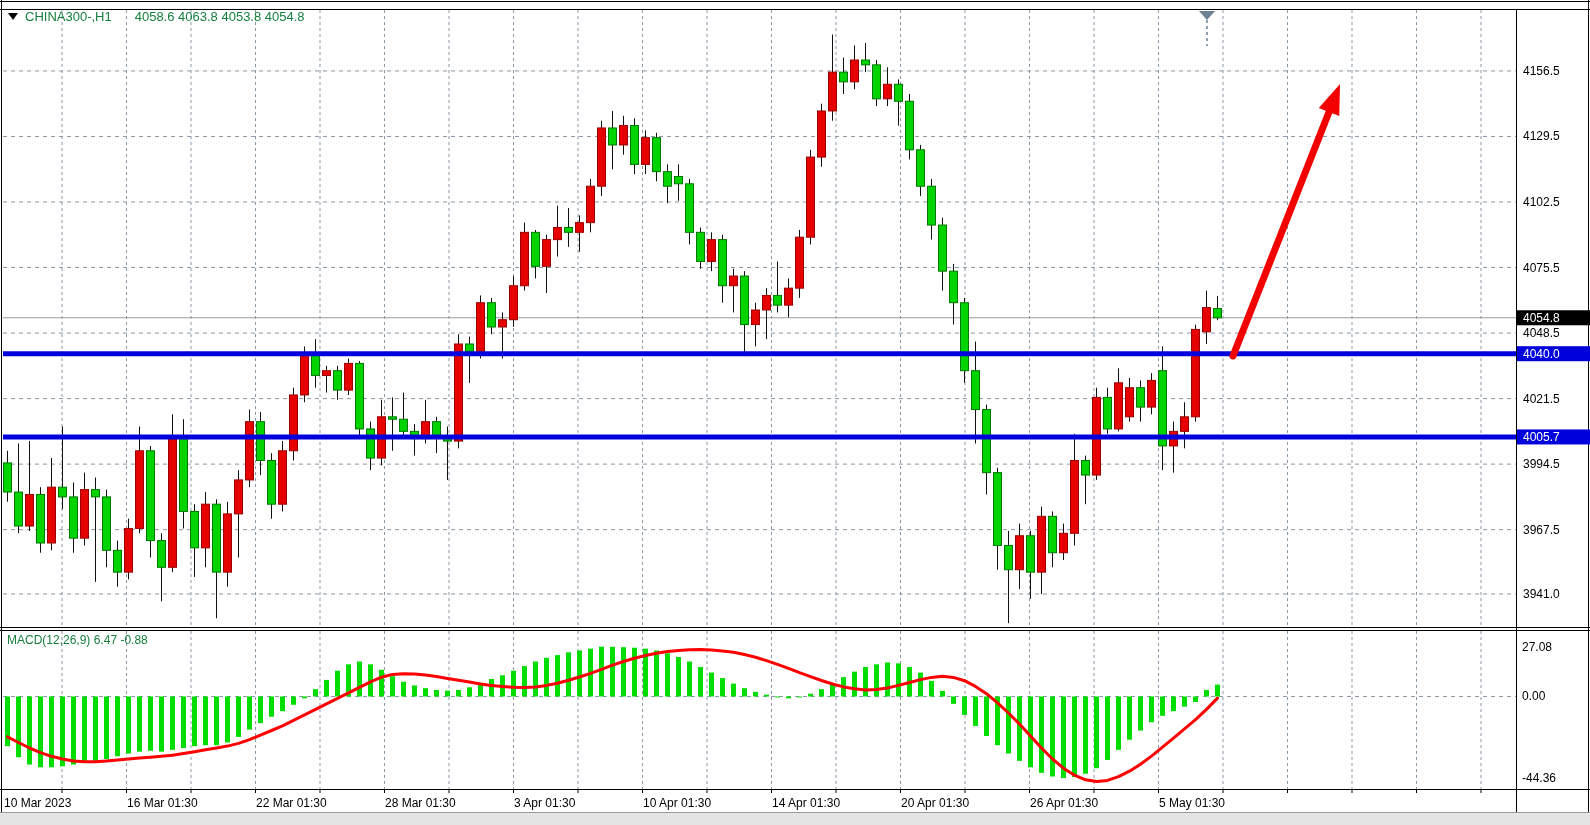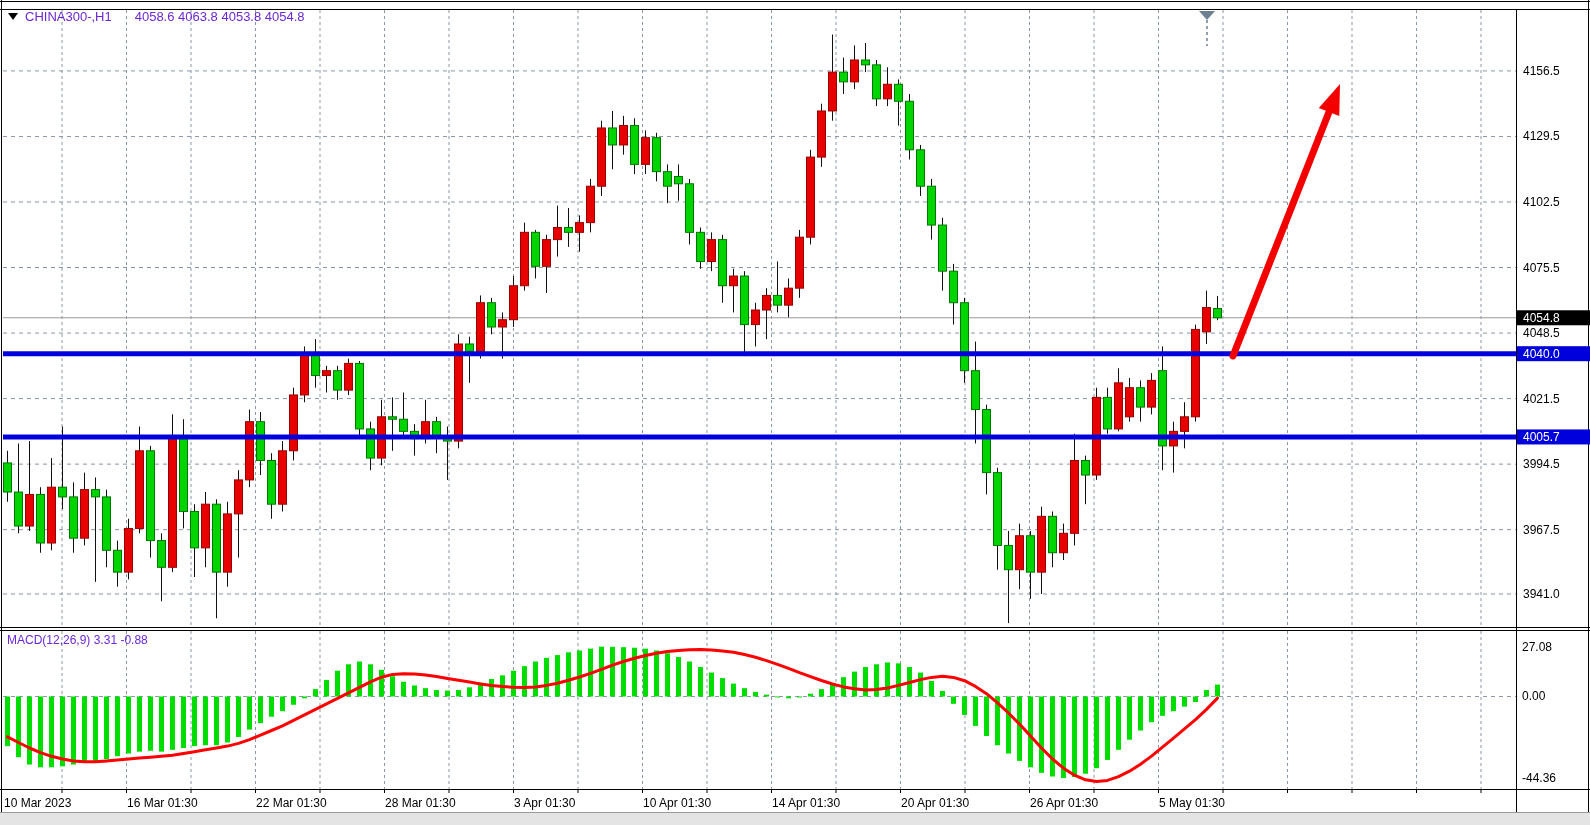--- a/index.html
+++ b/index.html
@@ -1,19 +1,19 @@
 <!DOCTYPE html>
 <html><head>
 <meta charset="utf-8">
 <style>
   html,body{margin:0;padding:0;background:#fff;}
   #win{position:relative;width:1590px;height:825px;background:#fff;overflow:hidden;
        font-family:"Liberation Sans",sans-serif;}
   #chart{position:absolute;left:0;top:0;}
-  .overlay{position:absolute;color:#6d28d9;white-space:nowrap;justify-content:flex-end;}
+  .overlay{position:absolute;color:#15803d;white-space:nowrap;justify-content:flex-end;}
   #title-bar{left:8px;top:9px;display:flex;align-items:center;gap:7px;font-size:13px;}
   #title-bar .tri{width:0;height:0;border-left:5px solid transparent;border-right:5px solid transparent;
        border-top:7px solid #000;}
   #title-bar .quote{margin-left:16px;}
   #macd-label{left:7px;top:633px;font-size:12px;}
 </style>
 </head>
 <body>
 
 <div id="win">
@@ -491,14 +491,14 @@
       <g>
         <line x1="1233" y1="356" x2="1330.4820307546538" y2="108.19521153957206" stroke="#f30000" stroke-width="7" stroke-linecap="round"></line>
         <polygon points="1340,84 1339.2541634451886,115.94438491869121 1318.7812921424738,107.89071863416737" fill="#f30000"></polygon>
       </g>
     </svg>
   <div class="overlay" id="title-bar">
     <span class="tri"></span>
     <span>CHINA300-,H1</span>
     <span class="quote">4058.6 4063.8 4053.8 4054.8</span>
   </div>
-  <div class="overlay" id="macd-label">MACD(12,26,9) 3.31 -0.88</div>
+  <div class="overlay" id="macd-label">MACD(12,26,9) 6.47 -0.88</div>
 </div>
 
 </body></html>

